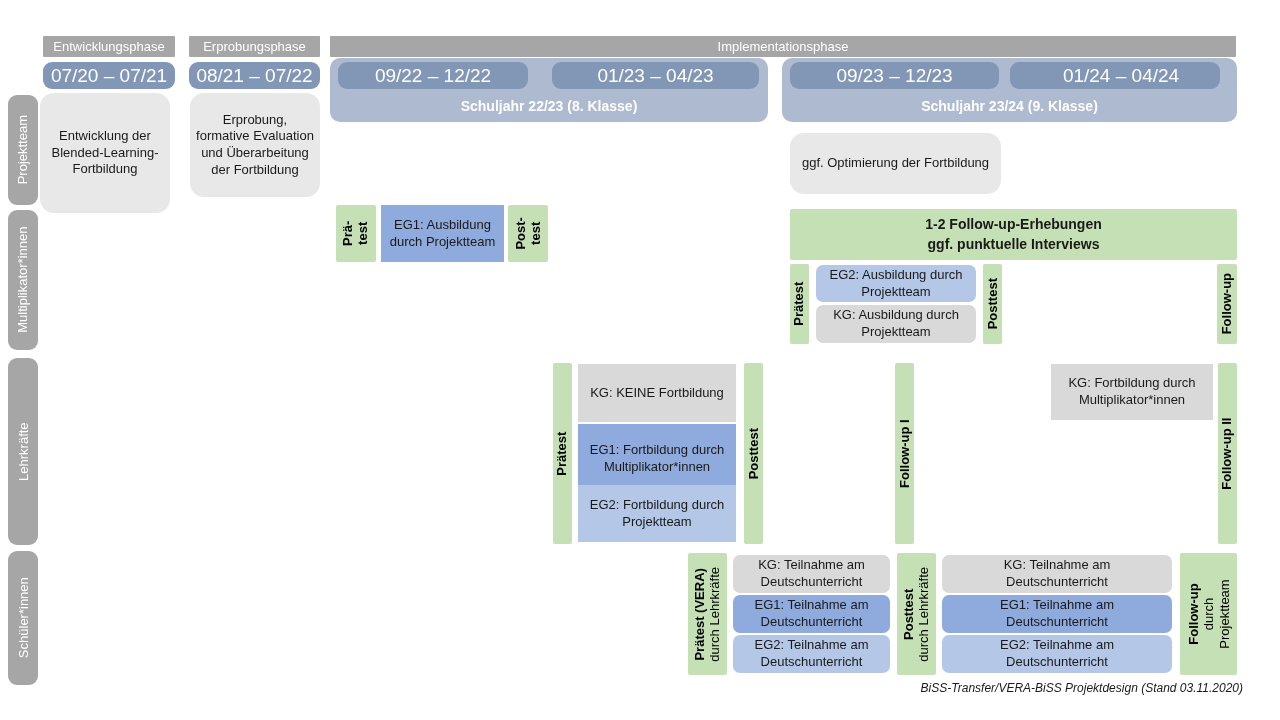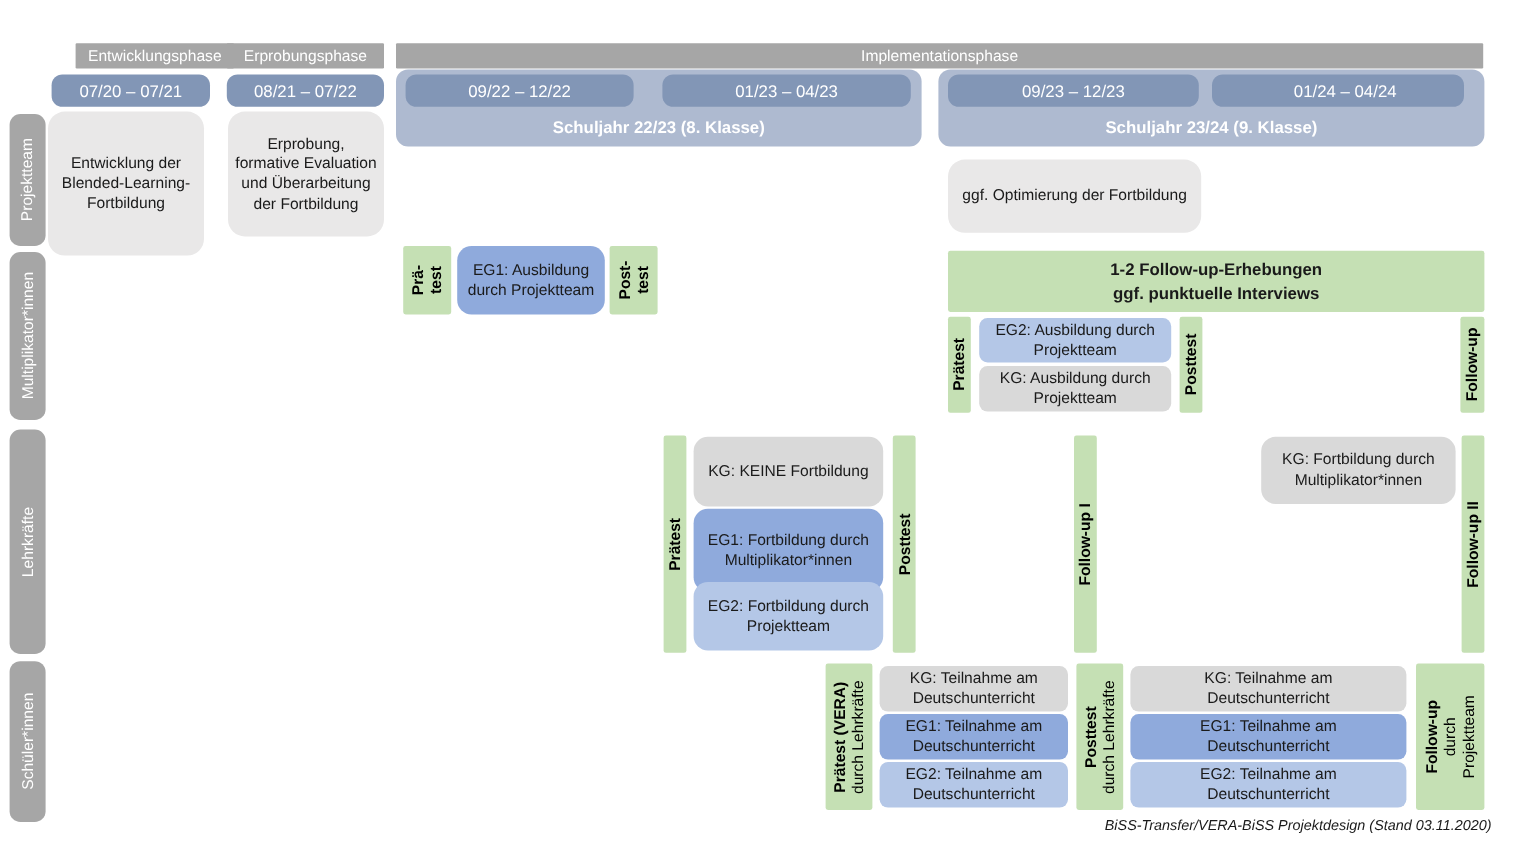--- a/index.html
+++ b/index.html
@@ -3,28 +3,28 @@
 <meta charset="utf-8">
 <style>
   html,body{margin:0;padding:0;background:#fff;}
   .canvas{position:relative;width:1280px;height:720px;background:#ffffff;
           font-family:"Liberation Sans",sans-serif;color:#1a1a1a;overflow:hidden;}
   .abs{position:absolute;box-sizing:border-box;}
   
   .phase-bar{background:var(--phase-bar);color:#fff;font-size:13px;
              display:flex;align-items:center;justify-content:center;border-radius:1px;}
   
-  .date-box{background:var(--date-box);color:#fff;font-size:14px;border-radius:9px;
+  .date-box{background:var(--date-box);color:#fff;font-size:19px;border-radius:9px;
             display:flex;align-items:center;justify-content:center;}
   
   .syear{background:var(--school-year-box);border-radius:10px;}
   .syear-label{color:#fff;font-weight:bold;font-size:14px;
                display:flex;align-items:center;justify-content:center;}
   
-  .box{border-radius:12px;font-size:13px;line-height:1.28;display:flex;align-items:center;
+  .box{border-radius:0;font-size:13px;line-height:1.28;display:flex;align-items:center;
        justify-content:center;text-align:center;padding:2px 6px;}
   .box.small{border-radius:7px;}
   .pad-wide{padding:2px 24px;}
   .graybox{background:var(--project-box);}
   .kg{background:var(--kg-box);}
   .eg1{background:var(--eg1-box);}
   .eg2{background:var(--eg2-box);}
   
   .vbar{background:var(--measure-green);display:flex;align-items:center;justify-content:center;
         border-radius:2px;}
@@ -40,21 +40,21 @@
   .rlabel{background:var(--row-label);border-radius:9px;display:flex;align-items:center;
           justify-content:center;}
   .rlabel .vtext{font-weight:normal;color:#fff;font-size:13px;}
   .caption{font-style:italic;font-size:12px;color:#1a1a1a;white-space:nowrap;}
 </style>
 </head>
 <body>
 
 <div class="canvas">
 
-  <div class="abs phase-bar" style="left:43px;top:36px;width:132px;height:21px;margin-left:20px;">Entwicklungsphase</div>
+  <div class="abs phase-bar" style="left:43px;top:36px;width:132px;height:21px;">Entwicklungsphase</div>
   <div class="abs phase-bar" style="left:189px;top:36px;width:131px;height:21px;">Erprobungsphase</div>
   <div class="abs phase-bar" style="left:330px;top:36px;width:906px;height:21px;">Implementationsphase</div>
 
   <div class="abs date-box" style="left:43px;top:62px;width:132px;height:27px;">07/20 – 07/21</div>
   <div class="abs date-box" style="left:189px;top:62px;width:131px;height:27px;">08/21 – 07/22</div>
 
   <div class="abs syear" style="left:330px;top:58px;width:438px;height:64px;"></div>
   <div class="abs syear" style="left:782px;top:58px;width:455px;height:64px;"></div>
 
   <div class="abs date-box" style="left:338px;top:62px;width:190px;height:27px;">09/22 – 12/22</div>

